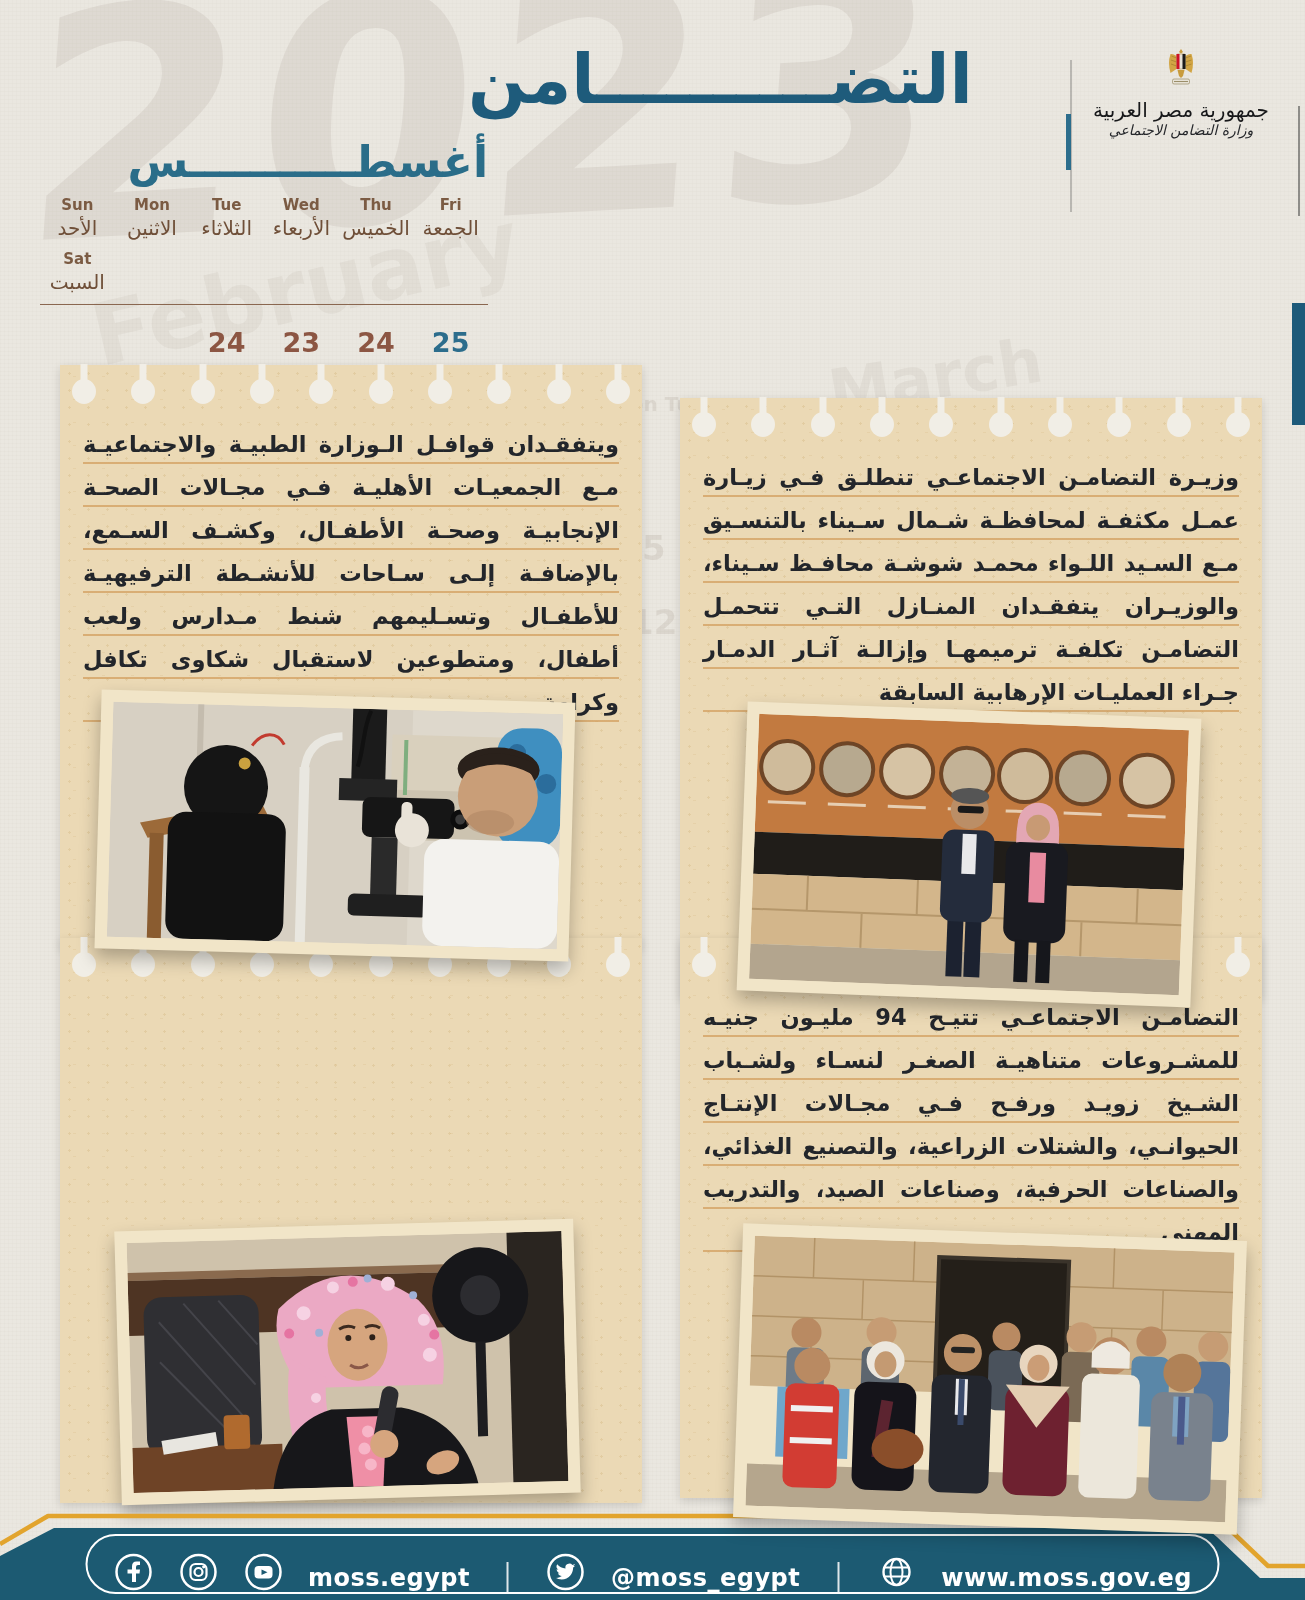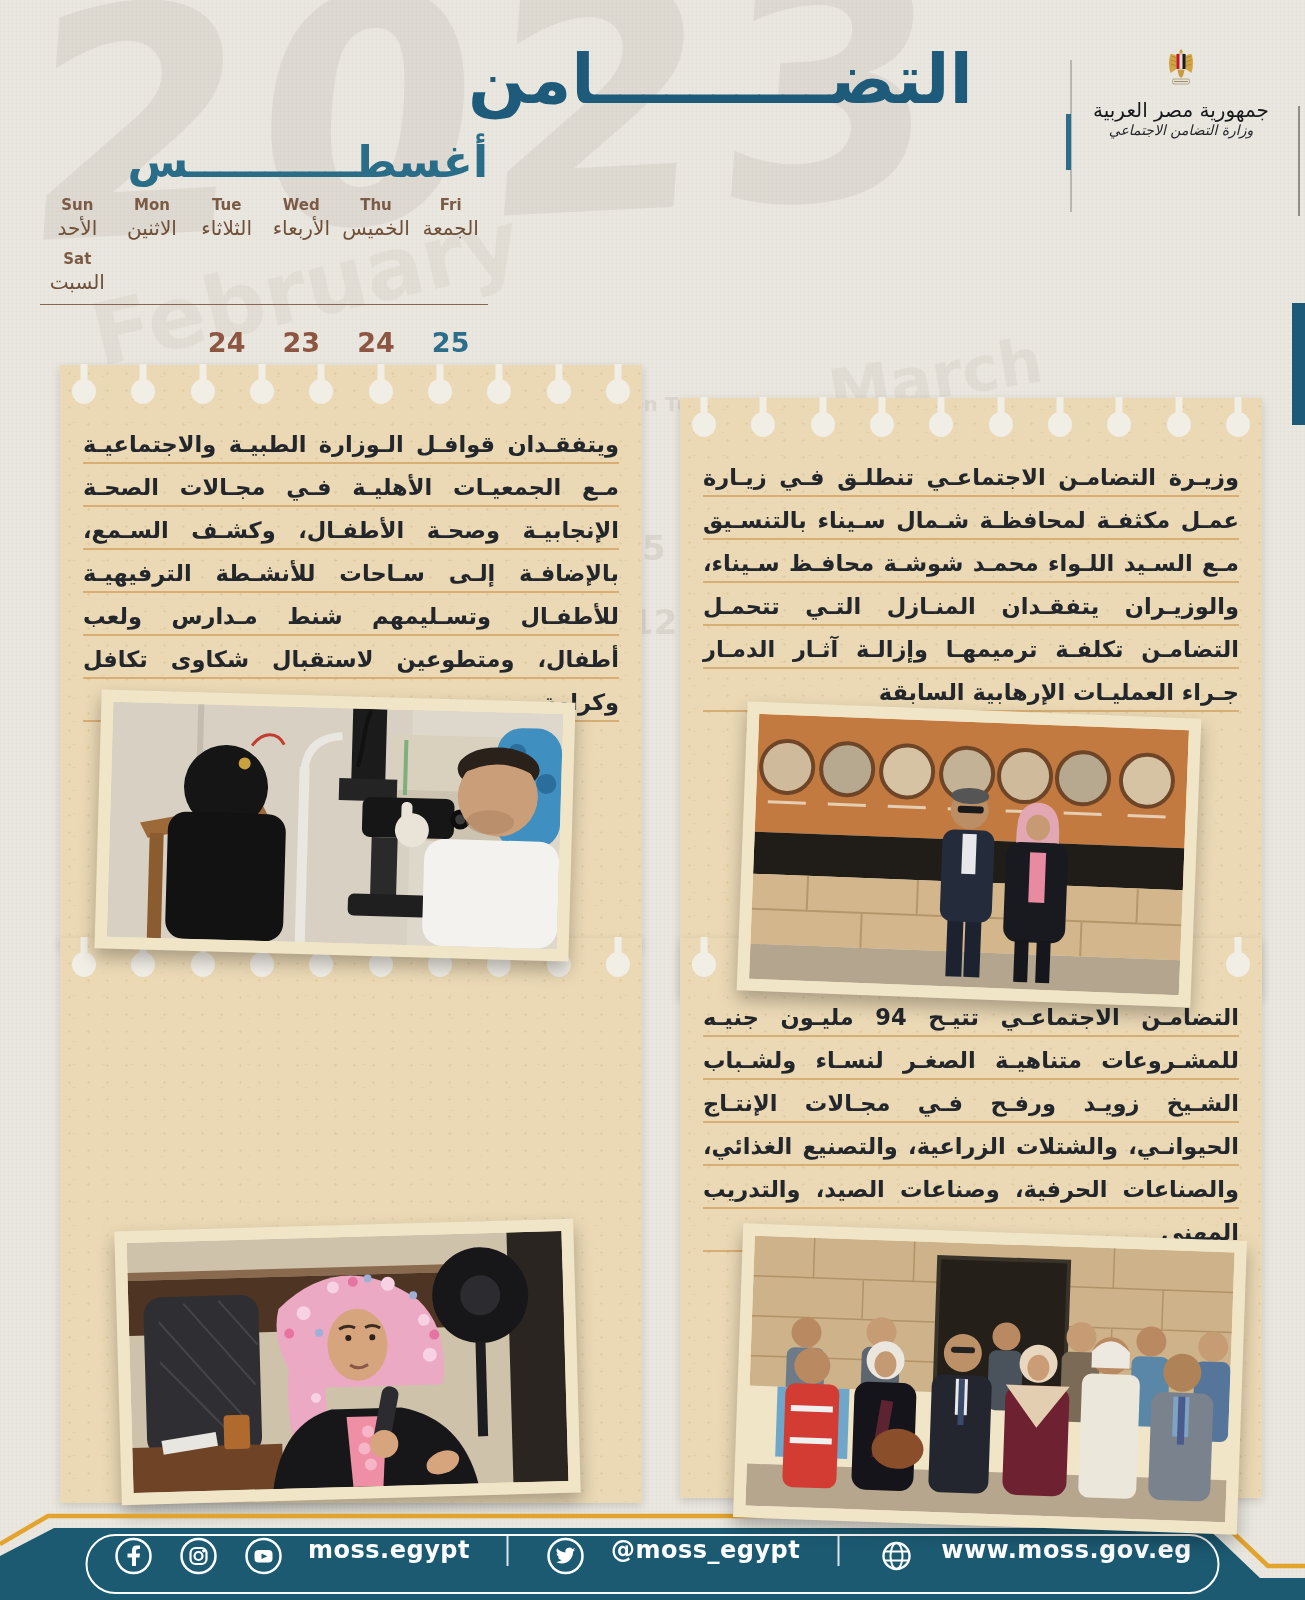--- a/index.html
+++ b/index.html
@@ -69,21 +69,21 @@
   .pol svg{display:block;}
   .pol1{left:98px;top:696px;transform:rotate(1.6deg);}
   .pol2{left:742px;top:710px;transform:rotate(2.2deg);}
   .pol3{left:118px;top:1225px;transform:rotate(-1.6deg);}
   .pol4{left:738px;top:1232px;transform:rotate(2deg);z-index:6;}
   
   .footer{left:0;top:1488px;width:1305px;height:112px;z-index:5;}
   .pill{
     position:absolute;left:50%;top:46px;transform:translateX(-50%);
     height:56px;border:2px solid #fff;border-radius:30px;
-    display:inline-flex;align-items:flex-start;gap:25px;padding:0 26px;color:#fff;white-space:nowrap;
+    display:inline-flex;align-items:flex-end;gap:25px;padding:0 26px;color:#fff;white-space:nowrap;
   }
   .pill .txt{font-size:24px;font-weight:bold;letter-spacing:.5px;}
   .sep{width:2px;height:30px;background:rgba(255,255,255,.85);margin:0 12px;}
   .ic{width:40px;height:40px;flex:0 0 auto;}
 </style>
 </head>
 <body>
 
 <div class="canvas">
 

